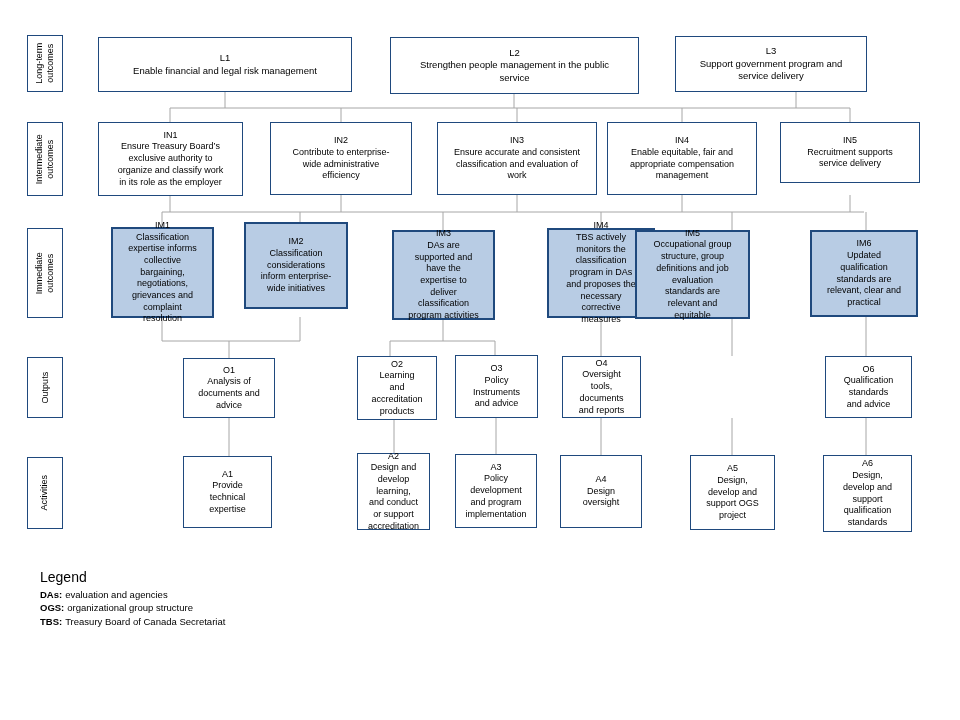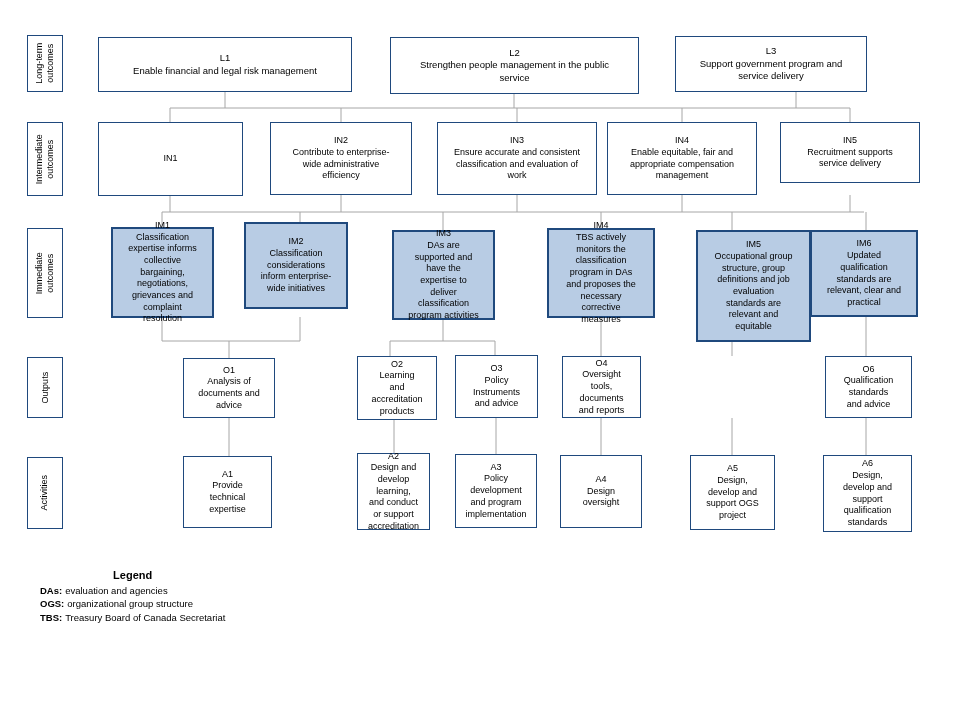--- a/index.html
+++ b/index.html
@@ -19,21 +19,21 @@
   .rowlabel{
     position:absolute;z-index:1;box-sizing:border-box;left:27px;width:36px;
     border:1px solid #1F497D;background:#fff;
     display:flex;justify-content:center;align-items:center;overflow:visible;
   }
   .rowlabel .txt{
     flex-shrink:0;transform:rotate(-90deg);
     font-size:9px;line-height:1.25;text-align:center;
   }
   .legend{position:absolute;left:40px;top:568px;z-index:1;font-size:9.5px;line-height:1.42;}
-  .legend .legend-title{font-weight:bold;font-size:11px;text-align:center;}
+  .legend .legend-title{font-weight:normal;font-size:14px;}
   .legend .term{font-weight:bold;margin-right:3px;text-align:right;}
   .legend .legend-row{white-space:nowrap;}
 </style>
 </head>
 <body>
 
 <div id="canvas">
 
   <svg id="wires" width="960" height="720">
     <path fill="none" stroke="#A6A6A6" stroke-width="1" d="
@@ -73,20 +73,21 @@
     <div>L2</div>
     <div>Strengthen people management in the public service</div>
   </div>
   <div class="box lrow" style="left:675px;top:36px;width:192px;height:56px">
     <div>L3</div>
     <div>Support government program and service delivery</div>
   </div>
 
   <div class="box" style="left:98px;top:122px;width:145px;height:74px">
     <div>IN1</div>
+    <div>Ensure Treasury Board’s exclusive authority to organize and classify work in its role as the employer</div>
   </div>
   <div class="box" style="left:270px;top:122px;width:142px;height:73px">
     <div>IN2</div>
     <div>Contribute to enterprise-wide administrative efficiency</div>
   </div>
   <div class="box" style="left:437px;top:122px;width:160px;height:73px">
     <div>IN3</div>
     <div>Ensure accurate and consistent classification and evaluation of work</div>
   </div>
   <div class="box" style="left:607px;top:122px;width:150px;height:73px">
@@ -107,21 +108,21 @@
     <div>Classification considerations inform enterprise-wide initiatives</div>
   </div>
   <div class="box imrow" style="left:392px;top:230px;width:103px;height:90px">
     <div>IM3</div>
     <div>DAs are supported and have the expertise to deliver classification program activities</div>
   </div>
   <div class="box imrow" style="left:547px;top:228px;width:108px;height:90px">
     <div>IM4</div>
     <div>TBS actively monitors the classification program in DAs and proposes the necessary corrective measures</div>
   </div>
-  <div class="box imrow" style="left:696px;top:230px;width:115px;height:112px">
+  <div class="box imrow" style="left:635px;top:230px;width:115px;height:89px">
     <div>IM5</div>
     <div>Occupational group structure, group definitions and job evaluation standards are relevant and equitable</div>
   </div>
   <div class="box imrow" style="left:810px;top:230px;width:108px;height:87px">
     <div>IM6</div>
     <div>Updated qualification standards are relevant, clear and practical</div>
   </div>
 
   <div class="box" style="left:183px;top:358px;width:92px;height:60px">
     <div>O1</div>

